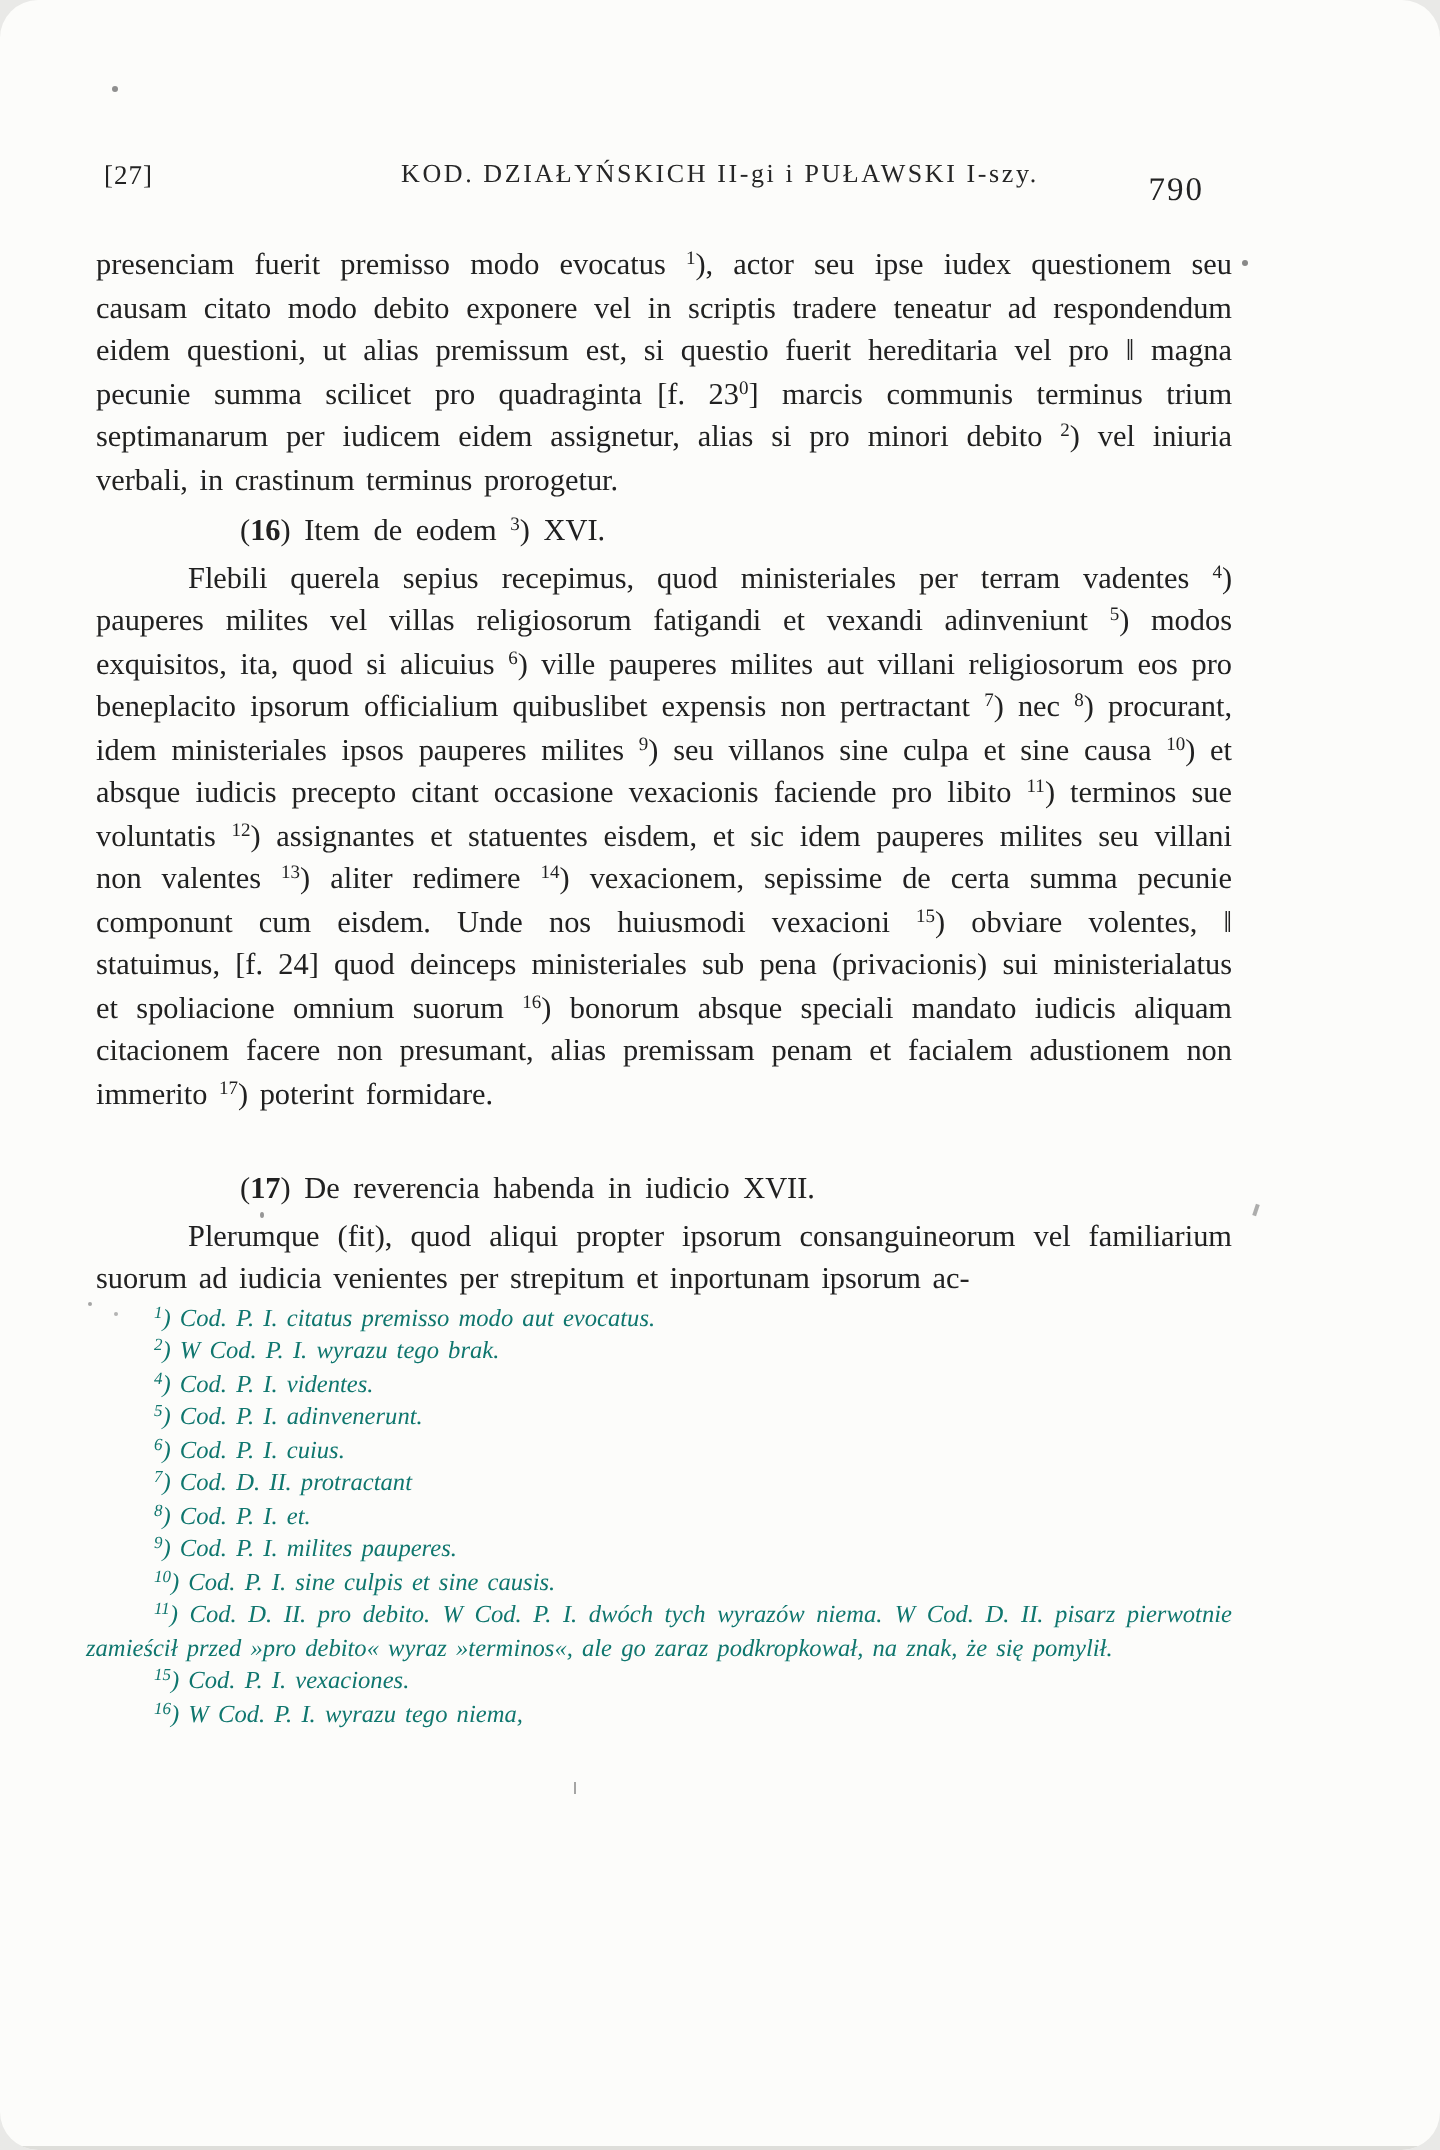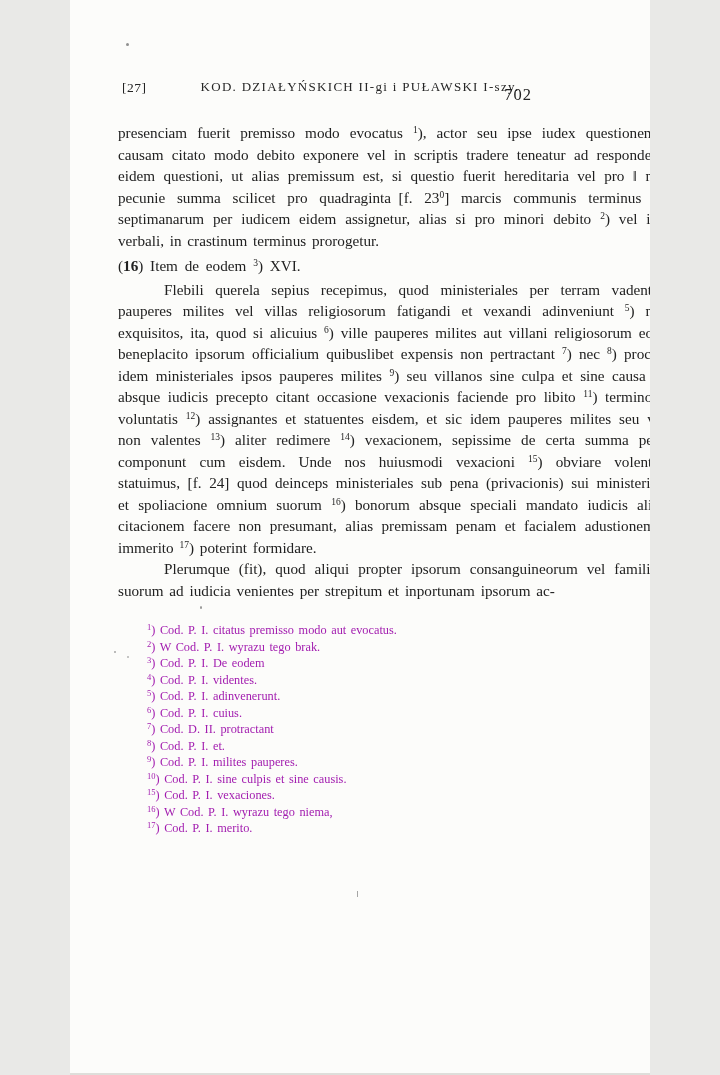--- a/index.html
+++ b/index.html
@@ -2,28 +2,29 @@
 <html><head>
 <meta charset="utf-8">
 <style>
   html, body { margin: 0; padding: 0; }
   body {
     background: #e9e9e7;
     font-family: "Liberation Serif", "DejaVu Serif", serif;
   }
   .page {
     position: relative;
-    width: 580px;
+    width: 720px;
     height: 1075px;
     margin: 0 auto;
     background: #fcfcfa;
     color: #1f1f1f;
     box-sizing: border-box;
     padding: 80px 104px 0 48px;
     overflow: hidden;
+    border-radius: 19px;
   }
   
   .page-header {
     position: absolute;
     left: 0; right: 0; top: 79px;
     height: 26px;
   }
   .sheet-ref {
     position: absolute;
     left: 52px; top: 1px;
@@ -56,43 +57,44 @@
     text-align: justify;
     word-spacing: 2px;
     color: #212121;
   }
   .body-text p { margin: 0; }
   .body-text p.continuation { text-indent: 0; margin-top: 19px; }
   .body-text p.indented { text-indent: 46px; }
   .body-text p.heading {
     text-align: left;
     text-indent: 0;
+    margin-left: 72px;
     word-spacing: 3px;
   }
   .continuation + .heading { margin-top: 4px; margin-bottom: 2px; }
   .indented + .heading { margin-top: 26px; margin-bottom: 2px; }
   .body-text sup, .footnotes sup {
     font-size: 9.5px;
     line-height: 0;
     vertical-align: baseline;
     position: relative;
     top: -5px;
     letter-spacing: 0;
   }
   .body-text b { font-weight: bold; }
   
   .footnotes {
     margin-left: -5px;
-    margin-top: 21px;
     width: 573px;
     font-size: 12.3px;
     line-height: 16.5px;
     text-align: justify;
     word-spacing: 1.5px;
-    color: #a21caf;
+    color: #0f766e;
+    font-style: italic;
   }
   .footnote { text-indent: 34px; }
   .footnote sup { top: -4px; font-size: 8.5px; }
   
   .artifact { position: absolute; background: #6b6b6b; pointer-events: none; }
   .a-dot { border-radius: 50%; }
   .bottom-edge {
     position: absolute;
     left: 0; right: 0; bottom: 0;
     height: 2px;
@@ -100,44 +102,44 @@
   }
 </style>
 </head>
 <body>
 
 <div class="page">
 
   <header class="page-header">
     <span class="sheet-ref">[27]</span>
     <span class="running-title">KOD. DZIAŁYŃSKICH II-gi i PUŁAWSKI I-szy.</span>
-    <span class="page-number">702</span>
+    <span class="page-number">790</span>
   </header>
 
   <main class="body-text">
       <p class="continuation">presenciam fuerit premisso modo evocatus <sup>1</sup>), actor seu ipse iudex questionem seu causam citato modo debito exponere vel in scriptis tradere teneatur ad respondendum eidem questioni, ut alias premissum est, si questio fuerit hereditaria vel pro ‖ magna pecunie summa scilicet pro quadraginta [f. 23<sup>0</sup>] marcis communis terminus trium septimanarum per iudicem eidem assignetur, alias si pro minori debito <sup>2</sup>) vel iniuria verbali, in crastinum terminus prorogetur.</p>
       <p class="heading">(<b>16</b>) Item de eodem <sup>3</sup>) XVI.</p>
       <p class="indented">Flebili querela sepius recepimus, quod ministeriales per terram vadentes <sup>4</sup>) pauperes milites vel villas religiosorum fatigandi et vexandi adinveniunt <sup>5</sup>) modos exquisitos, ita, quod si alicuius <sup>6</sup>) ville pauperes milites aut villani religiosorum eos pro beneplacito ipsorum officialium quibuslibet expensis non pertractant <sup>7</sup>) nec <sup>8</sup>) procurant, idem ministeriales ipsos pauperes milites <sup>9</sup>) seu villanos sine culpa et sine causa <sup>10</sup>) et absque iudicis precepto citant occasione vexacionis faciende pro libito <sup>11</sup>) terminos sue voluntatis <sup>12</sup>) assignantes et statuentes eisdem, et sic idem pauperes milites seu villani non valentes <sup>13</sup>) aliter redimere <sup>14</sup>) vexacionem, sepissime de certa summa pecunie componunt cum eisdem. Unde nos huiusmodi vexacioni <sup>15</sup>) obviare volentes, ‖ statuimus, [f. 24] quod deinceps ministeriales sub pena (privacionis) sui ministerialatus et spoliacione omnium suorum <sup>16</sup>) bonorum absque speciali mandato iudicis aliquam citacionem facere non presumant, alias premissam penam et facialem adustionem non immerito <sup>17</sup>) poterint formidare.</p>
+      <p class="heading">(<b>17</b>) De reverencia habenda in iudicio XVII.</p>
       <p class="indented">Plerumque (fit), quod aliqui propter ipsorum consanguineorum vel familiarium suorum ad iudicia venientes per strepitum et inportunam ipsorum ac-</p>
     </main>
 
   <section class="footnotes">
       <div class="footnote"><sup>1</sup>) Cod. P. I. citatus premisso modo aut evocatus.</div>
       <div class="footnote"><sup>2</sup>) W Cod. P. I. wyrazu tego brak.</div>
-      <div class="footnote"><sup>3</sup>) Cod. P. I. De eodem</div>
       <div class="footnote"><sup>4</sup>) Cod. P. I. videntes.</div>
       <div class="footnote"><sup>5</sup>) Cod. P. I. adinvenerunt.</div>
       <div class="footnote"><sup>6</sup>) Cod. P. I. cuius.</div>
       <div class="footnote"><sup>7</sup>) Cod. D. II. protractant</div>
       <div class="footnote"><sup>8</sup>) Cod. P. I. et.</div>
       <div class="footnote"><sup>9</sup>) Cod. P. I. milites pauperes.</div>
       <div class="footnote"><sup>10</sup>) Cod. P. I. sine culpis et sine causis.</div>
+      <div class="footnote"><sup>11</sup>) Cod. D. II. pro debito. W Cod. P. I. dwóch tych wyrazów niema. W Cod. D. II. pisarz pierwotnie zamieścił przed »pro debito« wyraz »terminos«, ale go zaraz podkropkował, na znak, że się pomylił.</div>
       <div class="footnote"><sup>15</sup>) Cod. P. I. vexaciones.</div>
       <div class="footnote"><sup>16</sup>) W Cod. P. I. wyrazu tego niema,</div>
-      <div class="footnote"><sup>17</sup>) Cod. P. I. merito.</div>
     </section>
 
   <div class="artifact a-dot" style="left:56px; top:43px; width:3px; height:3px; opacity:.75;"></div>
   <div class="artifact a-dot" style="left:621px; top:130px; width:3px; height:3px; opacity:.8;"></div>
   <div class="artifact" style="left:627px; top:602px; width:2px; height:6px; transform:rotate(18deg); opacity:.55;"></div>
   <div class="artifact a-dot" style="left:130px; top:606px; width:2px; height:3px; opacity:.7;"></div>
   <div class="artifact a-dot" style="left:44px; top:651px; width:2px; height:2px; opacity:.6;"></div>
   <div class="artifact a-dot" style="left:57px; top:656px; width:2px; height:2px; opacity:.5;"></div>
   <div class="artifact" style="left:287px; top:891px; width:1px; height:6px; opacity:.6;"></div>
   <div class="bottom-edge"></div>

